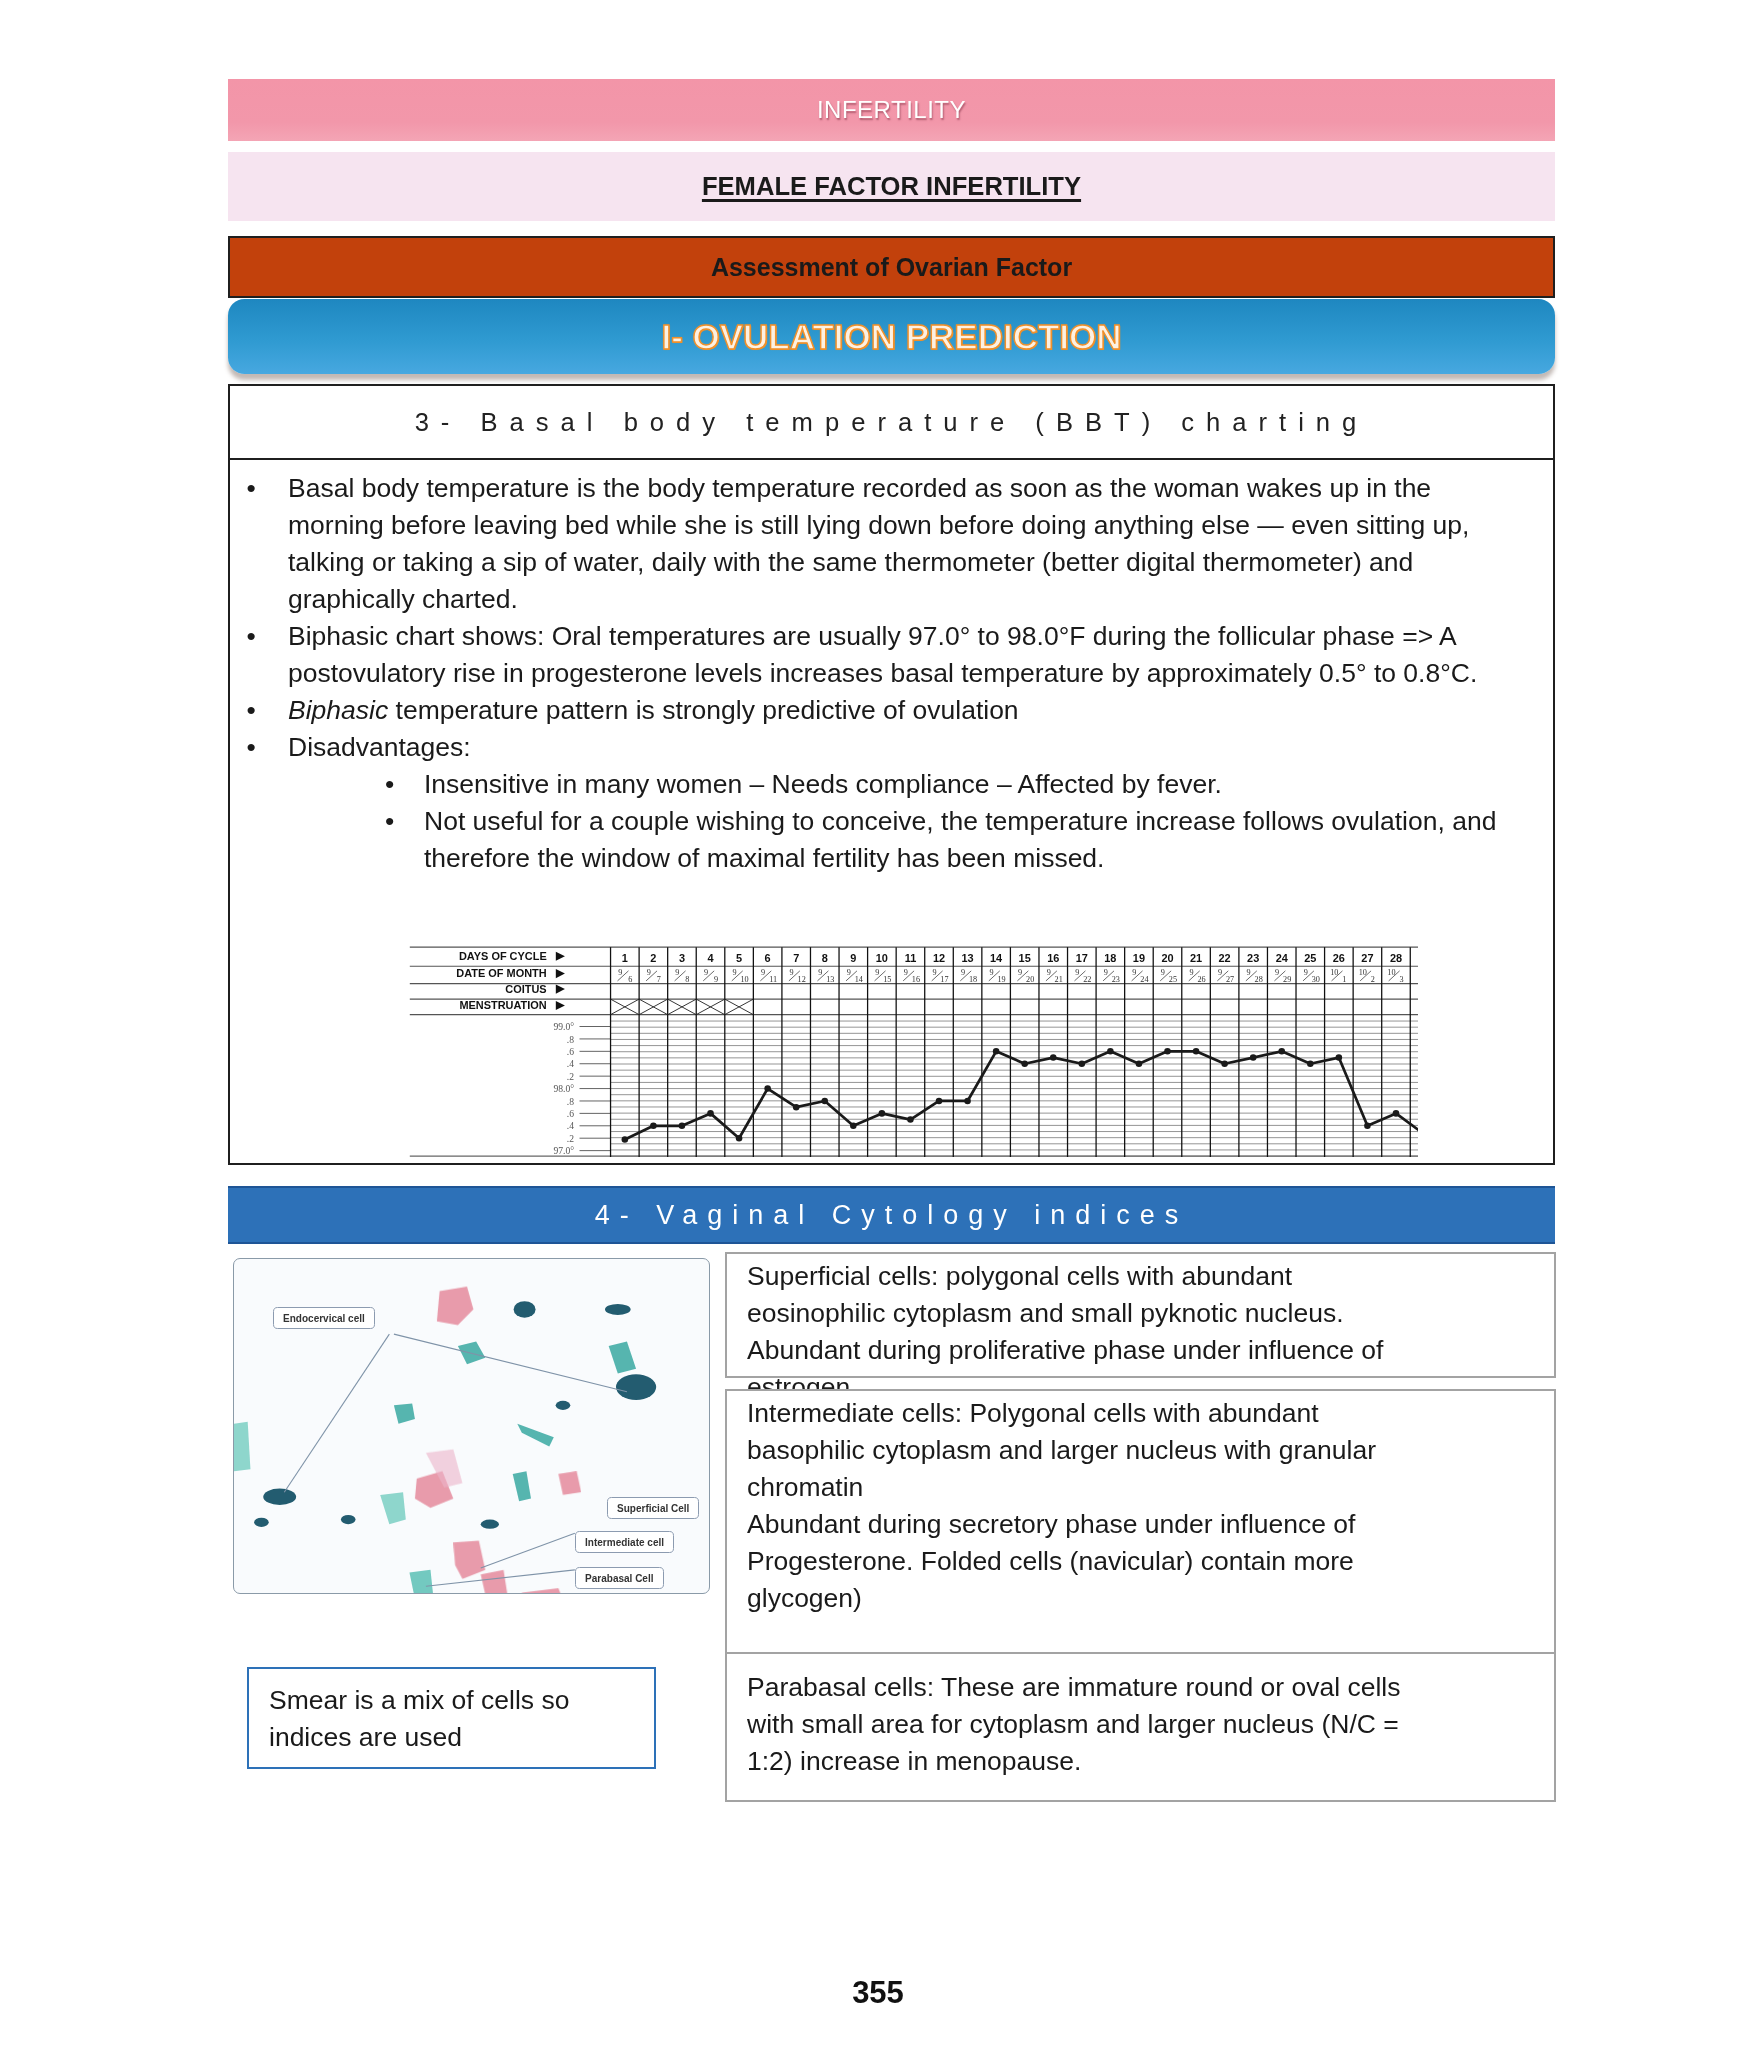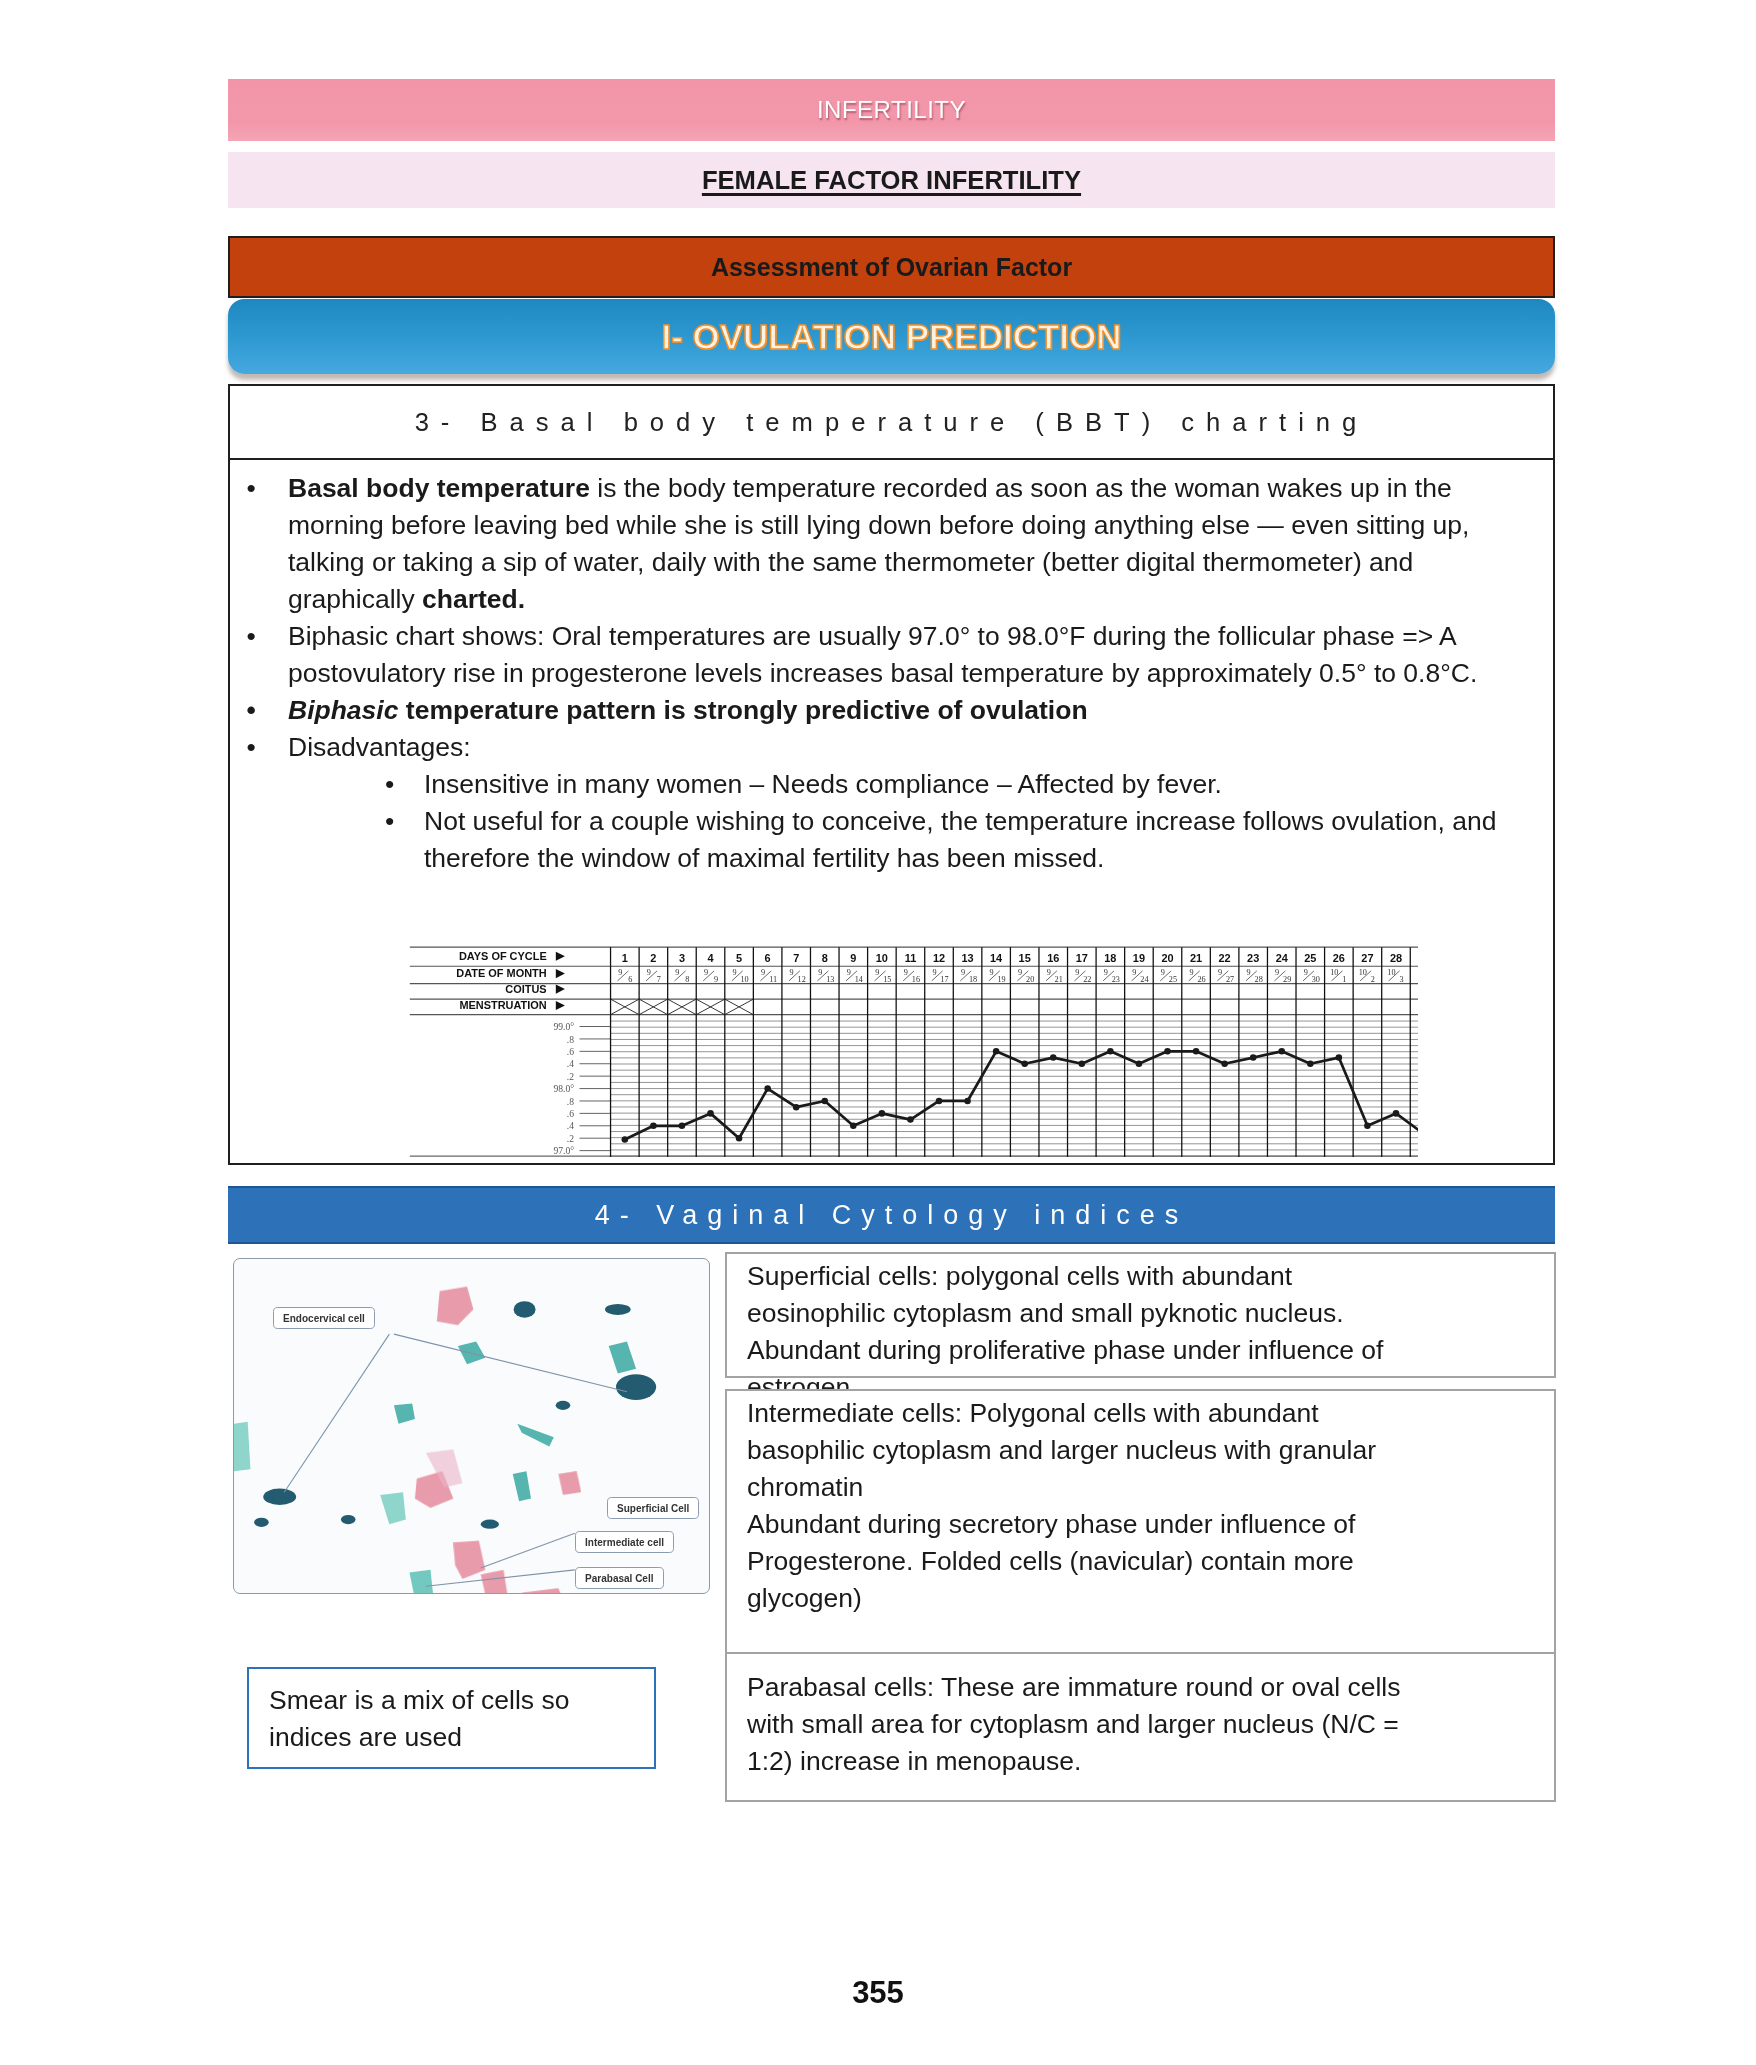--- a/index.html
+++ b/index.html
@@ -12,21 +12,21 @@
   .banner-main {
     left: 228px; top: 79px; width: 1327px; height: 62px;
     background: linear-gradient(#f395a8 0%, #f297aa 70%, #f4a5b5 100%);
     display: flex; align-items: center; justify-content: center;
   }
   .banner-main span {
     font-family: "Liberation Sans", sans-serif; font-size: 24px; color: #ffffff;
     text-shadow: 0.9px 1.8px 1.8px rgba(120,40,60,0.55); letter-spacing: 0.5px;
   }
   .banner-sub {
-    left: 228px; top: 152px; width: 1327px; height: 56px;
+    left: 228px; top: 152px; width: 1327px; height: 69px;
     background: #f6e4f0;
     display: flex; align-items: center; justify-content: center;
   }
   .banner-sub span {
     font-family: "Liberation Sans", sans-serif; font-weight: bold; font-size: 25.6px;
     color: #1a1a1a; text-decoration: underline; text-decoration-thickness: 2.7px; text-underline-offset: 3.7px;
   }
   .assess-box {
     left: 228px; top: 236px; width: 1327px; height: 62px;
     border: 2.7px solid #1f1f1f; background: #c2410c;
@@ -64,21 +64,21 @@
   .bullets { position: absolute; left: 0; top: 84px; width: 100%; }
   .bullets ul { list-style: none; }
   .bullets li {
     position: relative; font-family: "Liberation Sans", sans-serif; font-size: 26.5px;
     line-height: 37px; color: #1a1a1a;
   }
   .bullets > ul > li { padding-left: 58px; padding-right: 22px; }
   .bullets > ul > li::before { content: "•"; position: absolute; left: 16.4px; top: 0; }
   .bullets ul ul li { padding-left: 136px; padding-right: 22px; }
   .bullets ul ul li::before { content: "•"; position: absolute; left: 97px; top: 0; }
-  .bold { font-weight: bold; }
+  .bold { font-weight: normal; }
   .uline { text-underline-offset: 3.7px; }
   .ital { font-style: italic; }
 
   
   .chart { position: absolute; left: 179px; top: 552px; width: 1009px; height: 219px; }
   .chart svg { display: block; }
 
   
   .vc-header {
     left: 228px; top: 1186px; width: 1327px; height: 58px;

